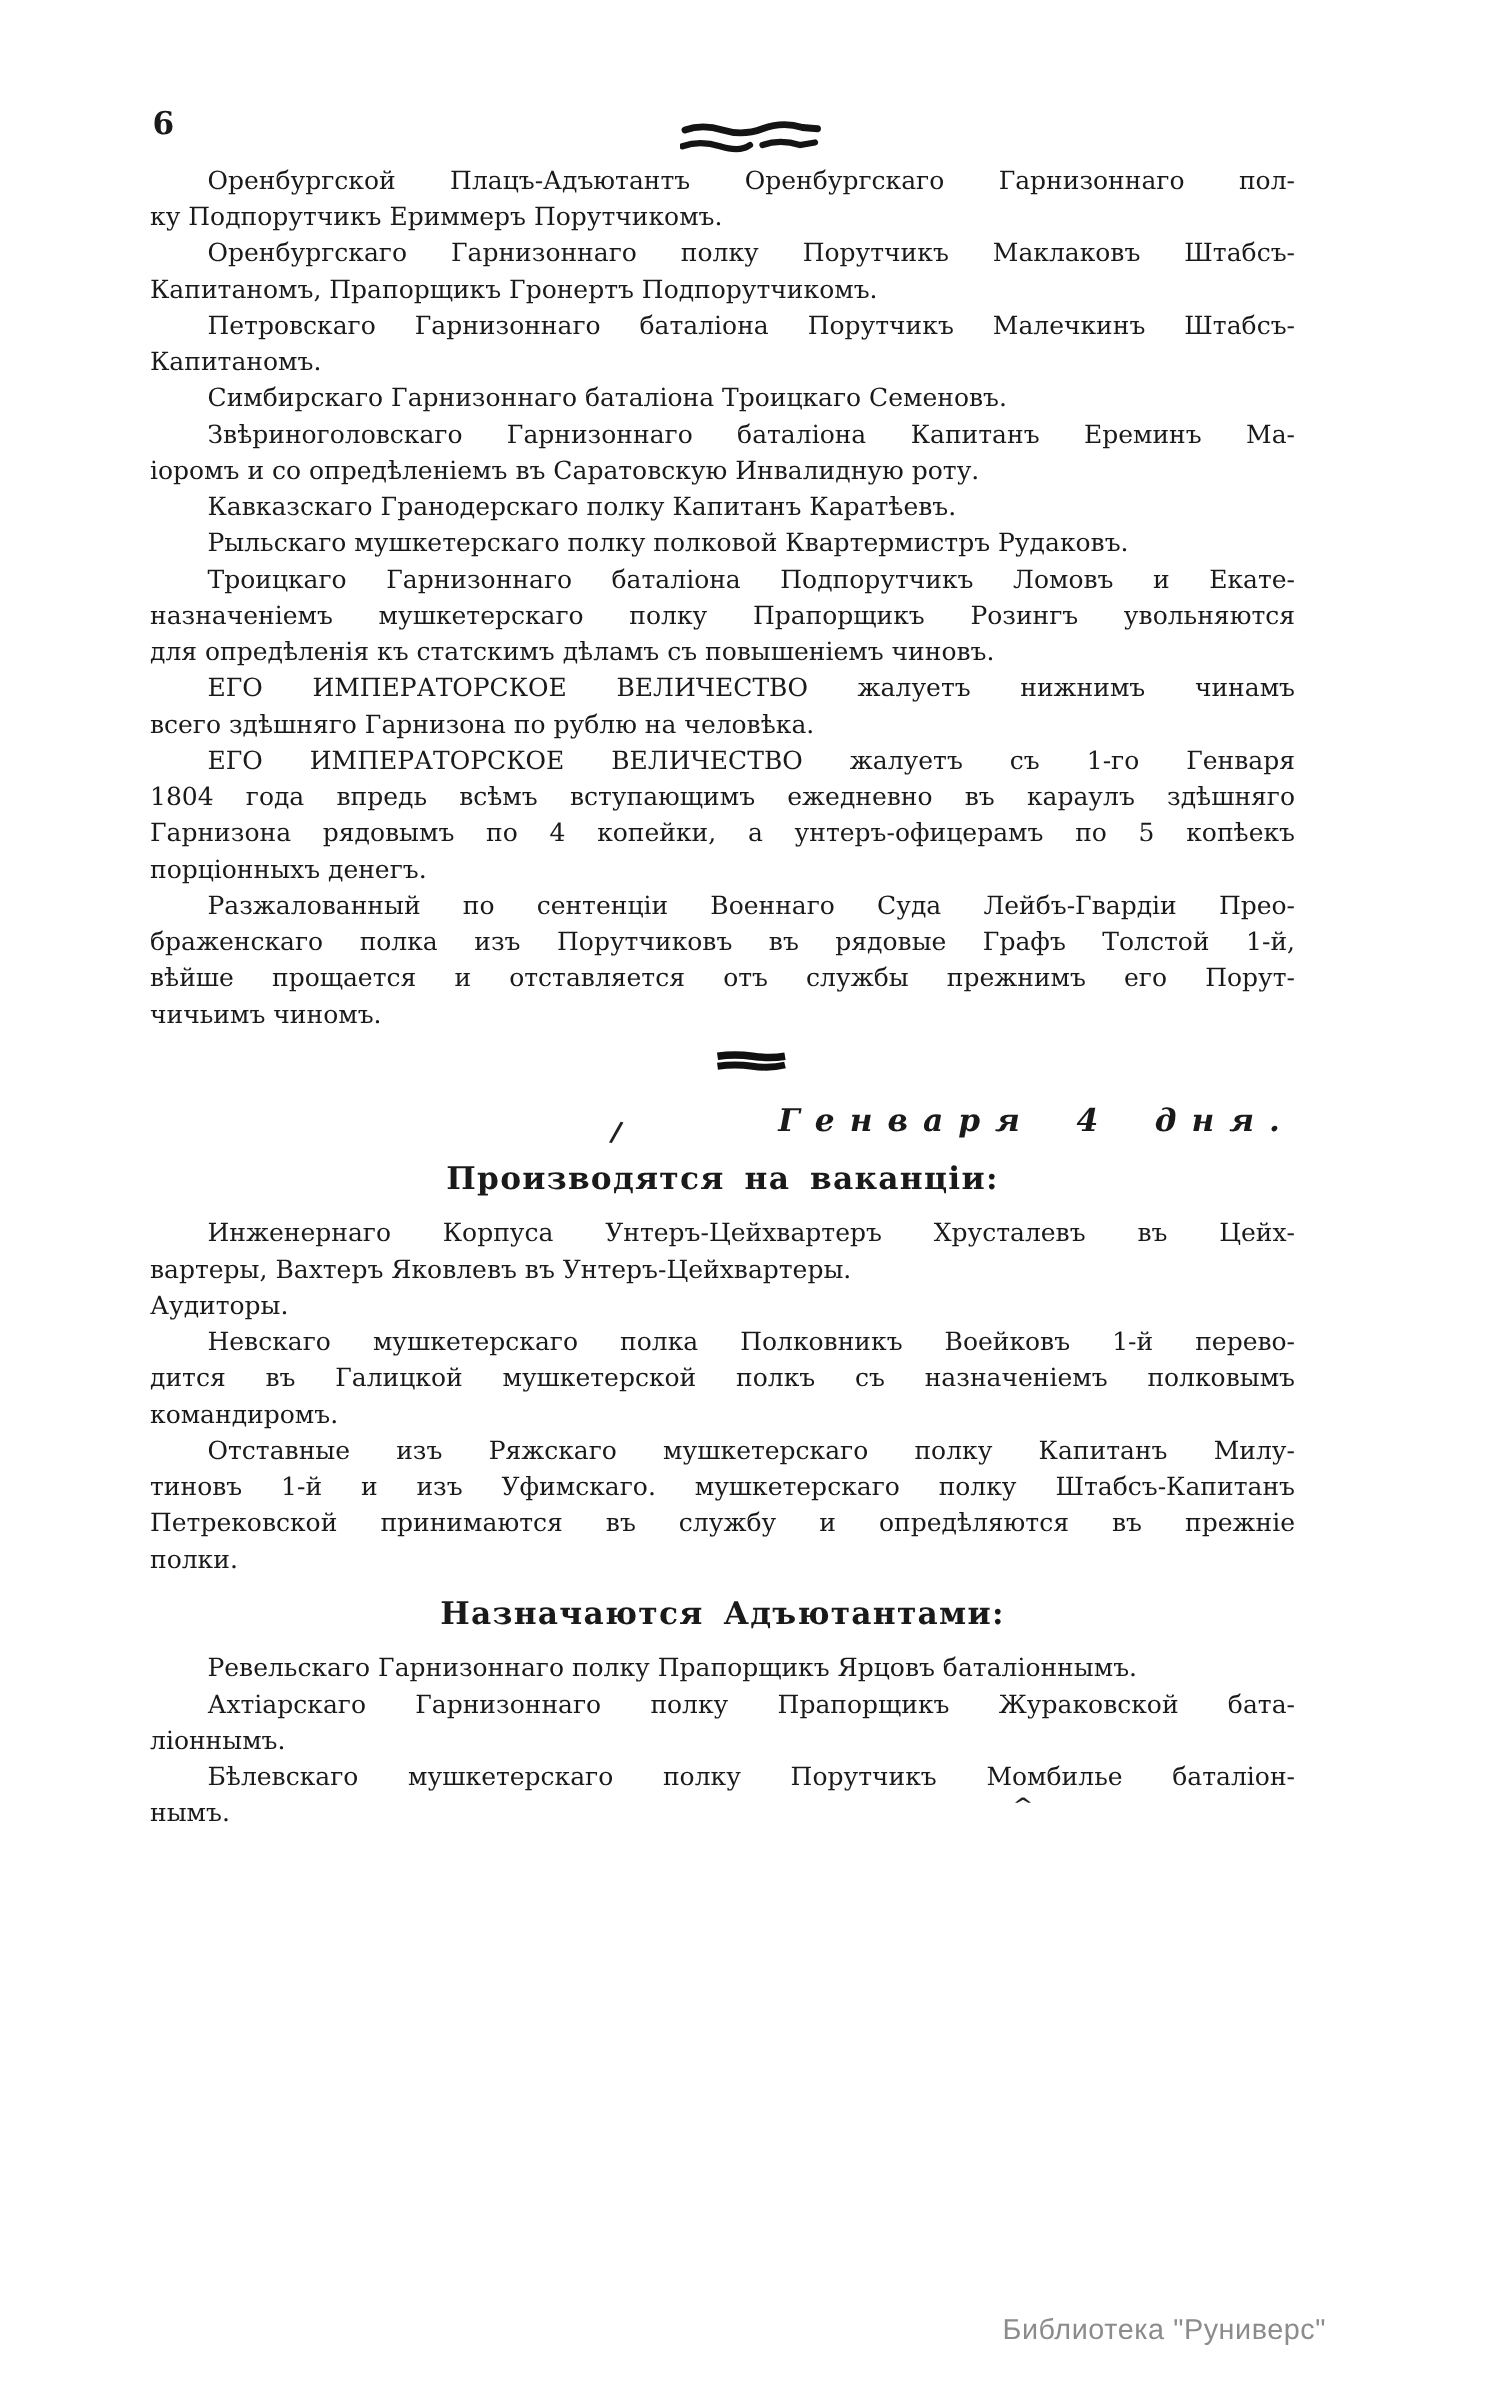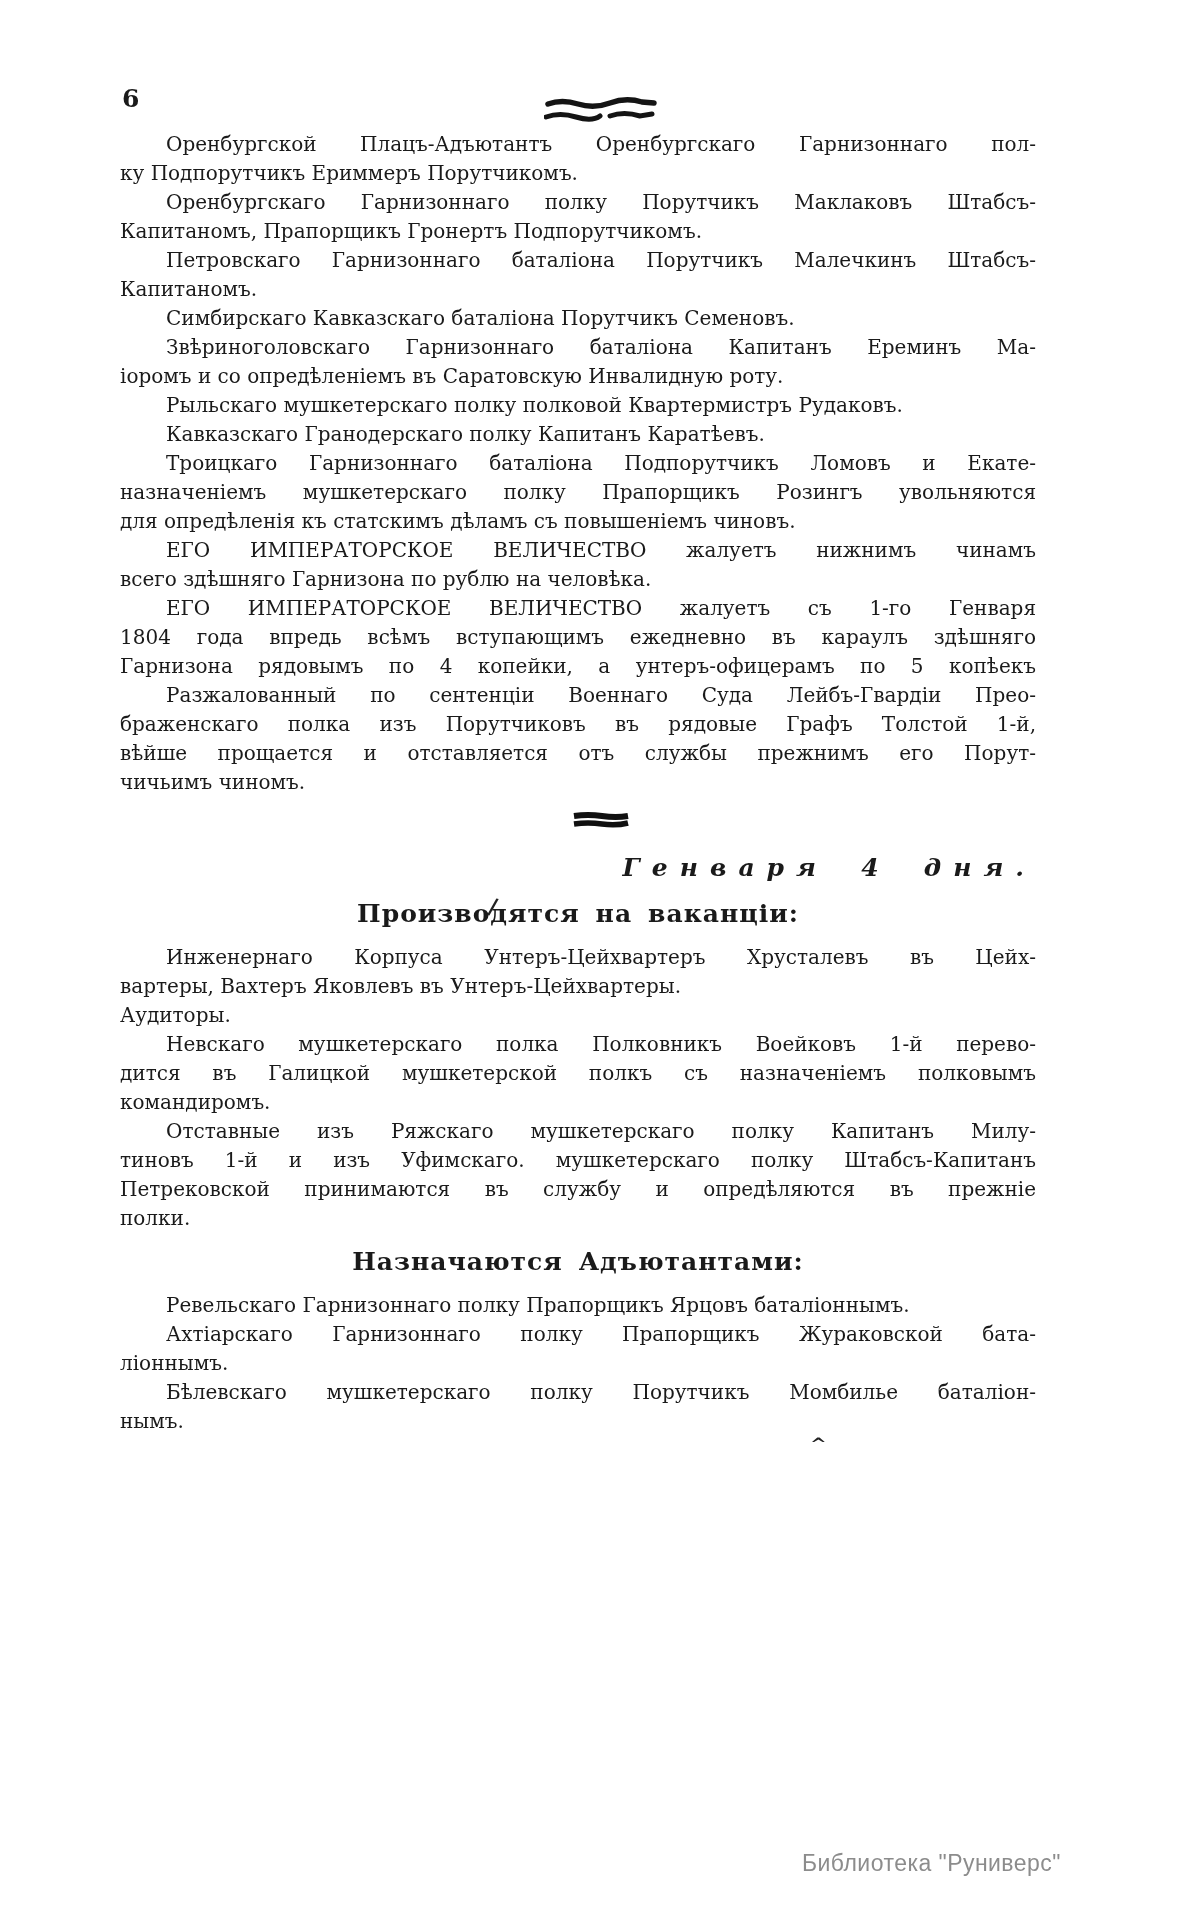--- a/index.html
+++ b/index.html
@@ -79,45 +79,46 @@
       </div>
       <div class="block para">
         <div class="line first">Оренбургскаго Гарнизоннаго полку Порутчикъ Маклаковъ Штабсъ-</div>
         <div class="line last">Капитаномъ, Прапорщикъ Гронертъ Подпорутчикомъ.</div>
       </div>
       <div class="block para">
         <div class="line first">Петровскаго Гарнизоннаго баталіона Порутчикъ Малечкинъ  Штабсъ-</div>
         <div class="line last">Капитаномъ.</div>
       </div>
       <div class="block para">
-        <div class="line first last">Симбирскаго Кавказскаго баталіона Порутчикъ Семеновъ.</div>
+        <div class="line first last">Симбирскаго Гарнизоннаго баталіона Троицкаго Семеновъ.</div>
       </div>
       <div class="block para">
         <div class="line first">Звѣриноголовскаго Гарнизоннаго баталіона Капитанъ Ереминъ  Ма-</div>
         <div class="line last">іоромъ и со опредѣленіемъ въ Саратовскую Инвалидную роту.</div>
       </div>
       <div class="block para">
-        <div class="line first last">Рыльскаго мушкетерскаго полку полковой Квартермистръ Рудаковъ.</div>
+        <div class="line first last">Кавказскаго Гранодерскаго полку Капитанъ Каратѣевъ.</div>
       </div>
       <div class="block para">
-        <div class="line first last">Кавказскаго Гранодерскаго полку Капитанъ Каратѣевъ.</div>
+        <div class="line first last">Рыльскаго мушкетерскаго полку полковой Квартермистръ Рудаковъ.</div>
       </div>
       <div class="block para">
         <div class="line first">Троицкаго Гарнизоннаго баталіона Подпорутчикъ Ломовъ и Екате-</div>
         <div class="line">назначеніемъ мушкетерскаго полку Прапорщикъ Розингъ увольняются</div>
         <div class="line last">для опредѣленія къ статскимъ дѣламъ съ повышеніемъ чиновъ.</div>
       </div>
       <div class="block para">
         <div class="line first">ЕГО ИМПЕРАТОРСКОЕ ВЕЛИЧЕСТВО жалуетъ нижнимъ чинамъ</div>
         <div class="line last">всего здѣшняго Гарнизона по рублю на человѣка.</div>
       </div>
       <div class="block para">
         <div class="line first">ЕГО ИМПЕРАТОРСКОЕ ВЕЛИЧЕСТВО жалуетъ съ 1-го Генваря</div>
         <div class="line">1804 года впредь всѣмъ вступающимъ ежедневно въ караулъ здѣшняго</div>
         <div class="line">Гарнизона рядовымъ по 4 копейки, а унтеръ-офицерамъ по 5 копѣекъ</div>
+        <div class="line last">порціонныхъ денегъ.</div>
       </div>
       <div class="block para">
         <div class="line first">Разжалованный по сентенціи Военнаго Суда Лейбъ-Гвардіи Прео-</div>
         <div class="line">браженскаго полка изъ Порутчиковъ въ рядовые Графъ Толстой 1-й,</div>
         <div class="line">вѣйше прощается и отставляется отъ службы прежнимъ его Порут-</div>
         <div class="line last">чичьимъ чиномъ.</div>
       </div>
       <div class="block divider">
         <svg width="58" height="18" viewBox="0 0 58 18">
           <g fill="none" stroke="#101010" stroke-linecap="butt">

